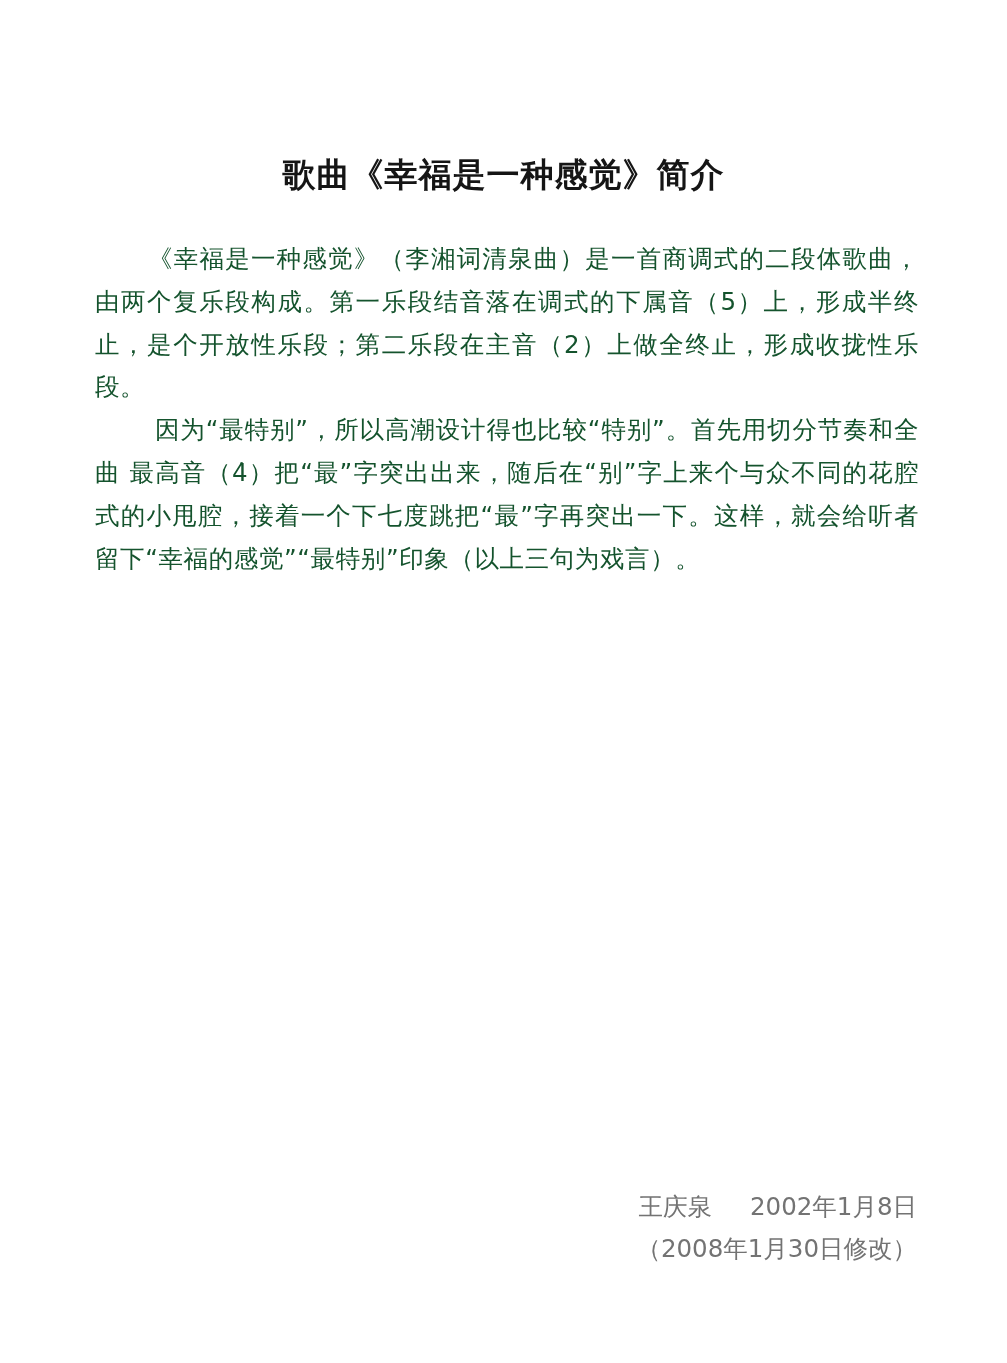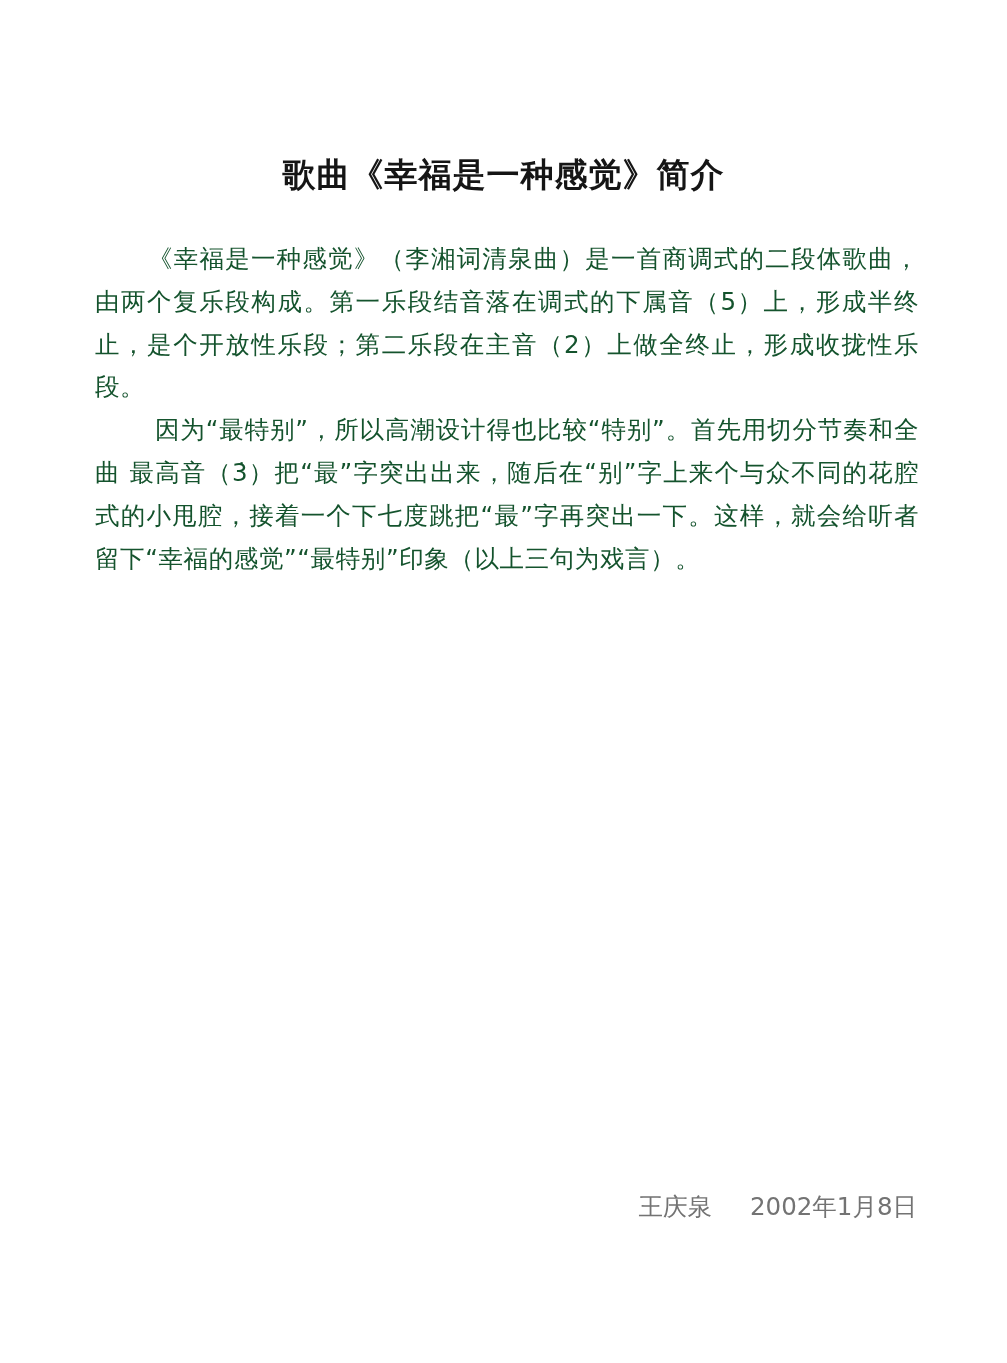--- a/index.html
+++ b/index.html
@@ -75,19 +75,20 @@
     }
   </style>
 </head>
 <body>
 
 <div class="page">
   <div class="title">歌曲《幸福是一种感觉》简介</div>
 
   <div class="body">
     <p class="para p1">《幸福是一种感觉》（李湘词清泉曲）是一首商调式的二段体歌曲，由两个复乐段构成。第一乐段结音落在调式的下属音（5）上，形成半终止，是个开放性乐段；第二乐段在主音（2）上做全终止，形成收拢性乐段。</p>
-    <p class="para p4">因为“最特别”，所以高潮设计得也比较“特别”。首先用切分节奏和全曲 最高音（3̇）把“最”字突出出来，随后在“别”字上来个与众不同的花腔式的小甩腔，接着一个下七度跳把“最”字再突出一下。这样，就会给听者留下“幸福的感觉”“最特别”印象（以上三句为戏言）。</p>
+    <p class="para p4">因为“最特别”，所以高潮设计得也比较“特别”。首先用切分节奏和全曲 最高音（4̇）把“最”字突出出来，随后在“别”字上来个与众不同的花腔式的小甩腔，接着一个下七度跳把“最”字再突出一下。这样，就会给听者留下“幸福的感觉”“最特别”印象（以上三句为戏言）。</p>
   </div>
 
   <div class="signature">
     <span class="sig-line"><span class="sig-author">王庆泉</span><span>2002年1月8日</span></span>
+    <span class="sig-line">（2008年1月30日修改）</span>
   </div>
 </div>
 
 </body></html>

